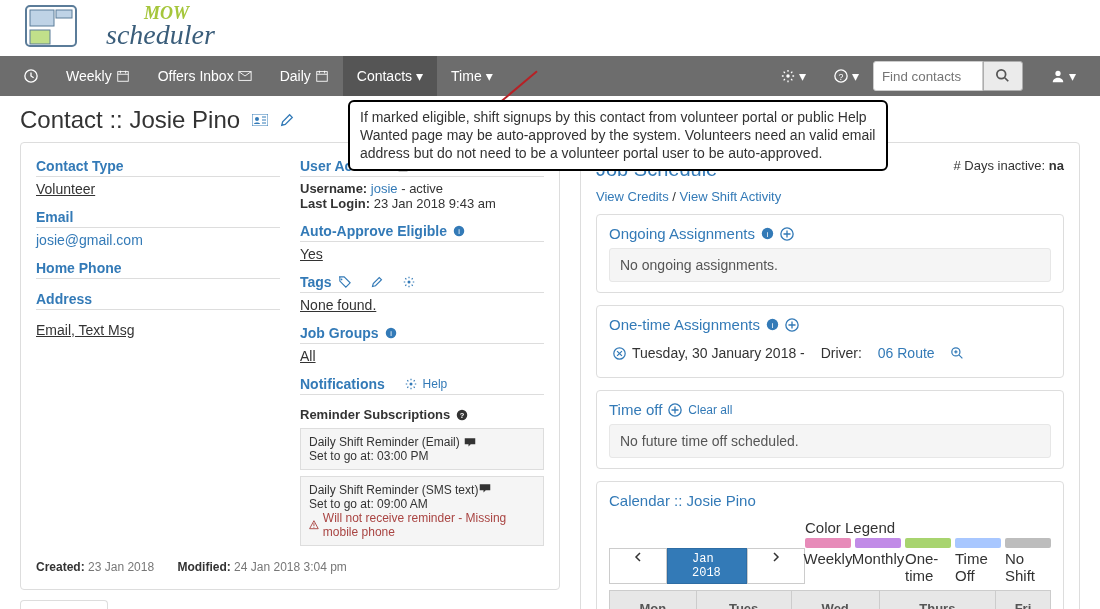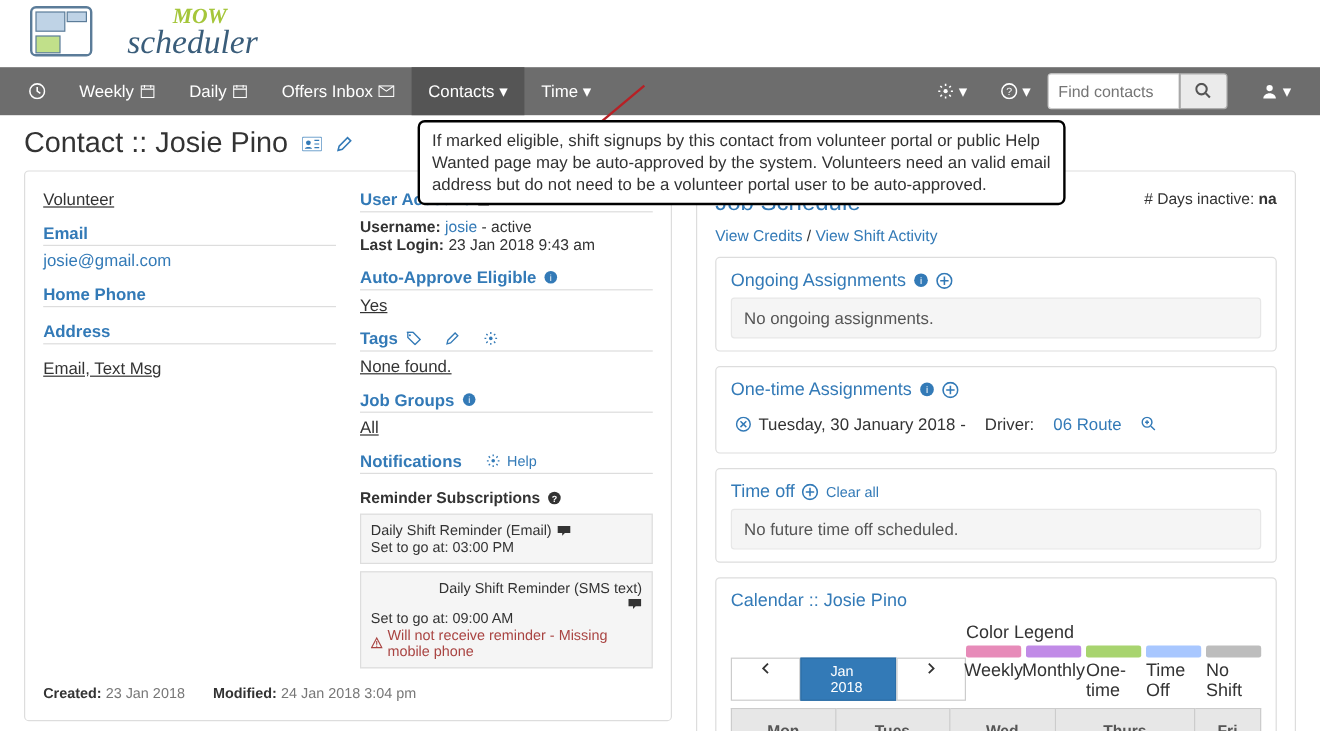--- a/index.html
+++ b/index.html
@@ -49,21 +49,21 @@
 
 .sub-panel { border: 1px solid #ddd; border-radius: 4px; padding: 10px 12px; margin-bottom: 12px; }
 .sub-panel h5 { color: #337ab7; font-size: 15px; font-weight: 500; margin-bottom: 6px; display:flex; align-items:center; gap:6px;}
 .sub-panel .body-row { background:#f5f5f5; border:1px solid #e7e7e7; padding:8px 10px; color:#555; border-radius:3px; margin-top:4px;}
 .sub-panel .assign-row { padding: 6px 4px; display:flex; align-items:center; gap:6px; }
 
 .circ-plus { color:#337ab7; font-size:14px; cursor:pointer; }
 
 .cal-header { display:flex; justify-content:space-between; align-items:flex-end; margin-bottom:6px;}
 .month-nav { display:flex; }
-.month-nav .navbtn { border:1px solid #ccc; background:#fff; padding:3px 24px; cursor:pointer; font-size:12px;}
+.month-nav .navbtn { border:1px solid #ccc; background:#fff; padding:3px 24px; cursor:pointer; font-size:12px;font-family:Liberation Mono, monospace;}
 .month-nav .navbtn.mid { background:#337ab7; color:#fff; border-color:#2e6da4; }
 .legend { text-align:left; font-size:15px;}
 .legend .swatches { display:flex; gap:4px; margin-top:2px;}
 .legend .sw { width:46px; display:flex; flex-direction:column; align-items:center; gap:2px;}
 .legend .sw .box { width:46px; height:10px; border-radius:2px; }
 .cal-table { width:100%; border-collapse: collapse; }
 .cal-table th { background:#e7e7e7; border:1px solid #ccc; padding:10px 0; font-size:13px; color:#555;}
 .cal-table td { border:1px solid #ccc; height:22px; vertical-align:top; font-size:10px; color:#888; padding:2px 3px;}
 
 .tooltip-box { position:absolute; left:348px; top:100px; width:540px; background:#fff; border:2px solid #000; border-radius:6px; padding:6px 10px; font-size:14px; line-height:1.3; z-index:50;}
@@ -96,31 +96,31 @@
       </svg>
   </div>
   <div class="nav-item">
     <span>Weekly</span>
     <svg width="14" height="14" viewBox="0 0 16 16" fill="#fff">
         <rect x="2" y="3" width="12" height="11" fill="none" stroke="#fff"></rect>
         <path d="M2 6h12M5 2v3M11 2v3" stroke="#fff"></path>
       </svg>
   </div>
   <div class="nav-item">
-    <span>Daily</span>
-    <svg width="14" height="14" viewBox="0 0 16 16" fill="#fff">
-        <rect x="2" y="3" width="12" height="11" fill="none" stroke="#fff"></rect>
-        <path d="M2 6h12M5 2v3M11 2v3" stroke="#fff"></path>
-      </svg>
-  </div>
-  <div class="nav-item">
     <span>Offers Inbox</span>
     <svg width="14" height="12" viewBox="0 0 16 12" fill="#fff">
         <rect x="1" y="1" width="14" height="10" fill="none" stroke="#fff"></rect>
         <path d="M1 1l7 5 7-5" stroke="#fff" fill="none"></path>
+      </svg>
+  </div>
+  <div class="nav-item">
+    <span>Daily</span>
+    <svg width="14" height="14" viewBox="0 0 16 16" fill="#fff">
+        <rect x="2" y="3" width="12" height="11" fill="none" stroke="#fff"></rect>
+        <path d="M2 6h12M5 2v3M11 2v3" stroke="#fff"></path>
       </svg>
   </div>
   <div class="nav-item active">
     <span>Contacts</span> 
       <span>▾</span>
   </div>
   <div class="nav-item">
     <span>Time</span> 
       <span>▾</span>
   </div>
@@ -175,20 +175,21 @@
         </svg>
     </span>
   </div>
 
   <div class="two-col">
     <div class="left-col">
       <div class="panel">
         <div class="panel-inner-cols">
           <div>
             <div class="field-block">
+              <h4>Contact Type</h4>
               <div class="val">Volunteer</div>
             </div>
             <div class="field-block">
               <h4>Email</h4>
               <a>josie@gmail.com</a>
             </div>
             <div class="field-block">
               <h4>Home Phone</h4>
             </div>
             <div class="field-block">
@@ -291,21 +292,21 @@
             <div class="rem-box">
               <div style="display:flex;align-items:center;gap:4px;">
                   <span>Daily Shift Reminder (Email)</span>
                 <svg width="12" height="10" viewBox="0 0 16 12">
                     <path d="M1 1h14v8H9l-3 3v-3H1z" fill="#333"></path>
                   </svg>
               </div>
               <div>Set to go at: 03:00 PM</div>
             </div>
             <div class="rem-box">
-              <div style="display:flex;align-items:flex-end;gap:1px;flex-direction:column;">
+              <div style="display:flex;align-items:flex-start;gap:1px;">
                   <span>Daily Shift Reminder (SMS text)</span>
                 <svg width="12" height="10" viewBox="0 0 16 12">
                     <path d="M1 1h14v8H9l-3 3v-3H1z" fill="#333"></path>
                   </svg>
               </div>
               <div>Set to go at: 09:00 AM</div>
               <div class="warn">
                 <svg width="12" height="12" viewBox="0 0 16 16">
                     <path d="M8 1L1 14h14L8 1z" fill="none" stroke="#a94442" stroke-width="1.5"></path>
                     <path d="M8 5v5" stroke="#a94442" stroke-width="1.5"></path>

